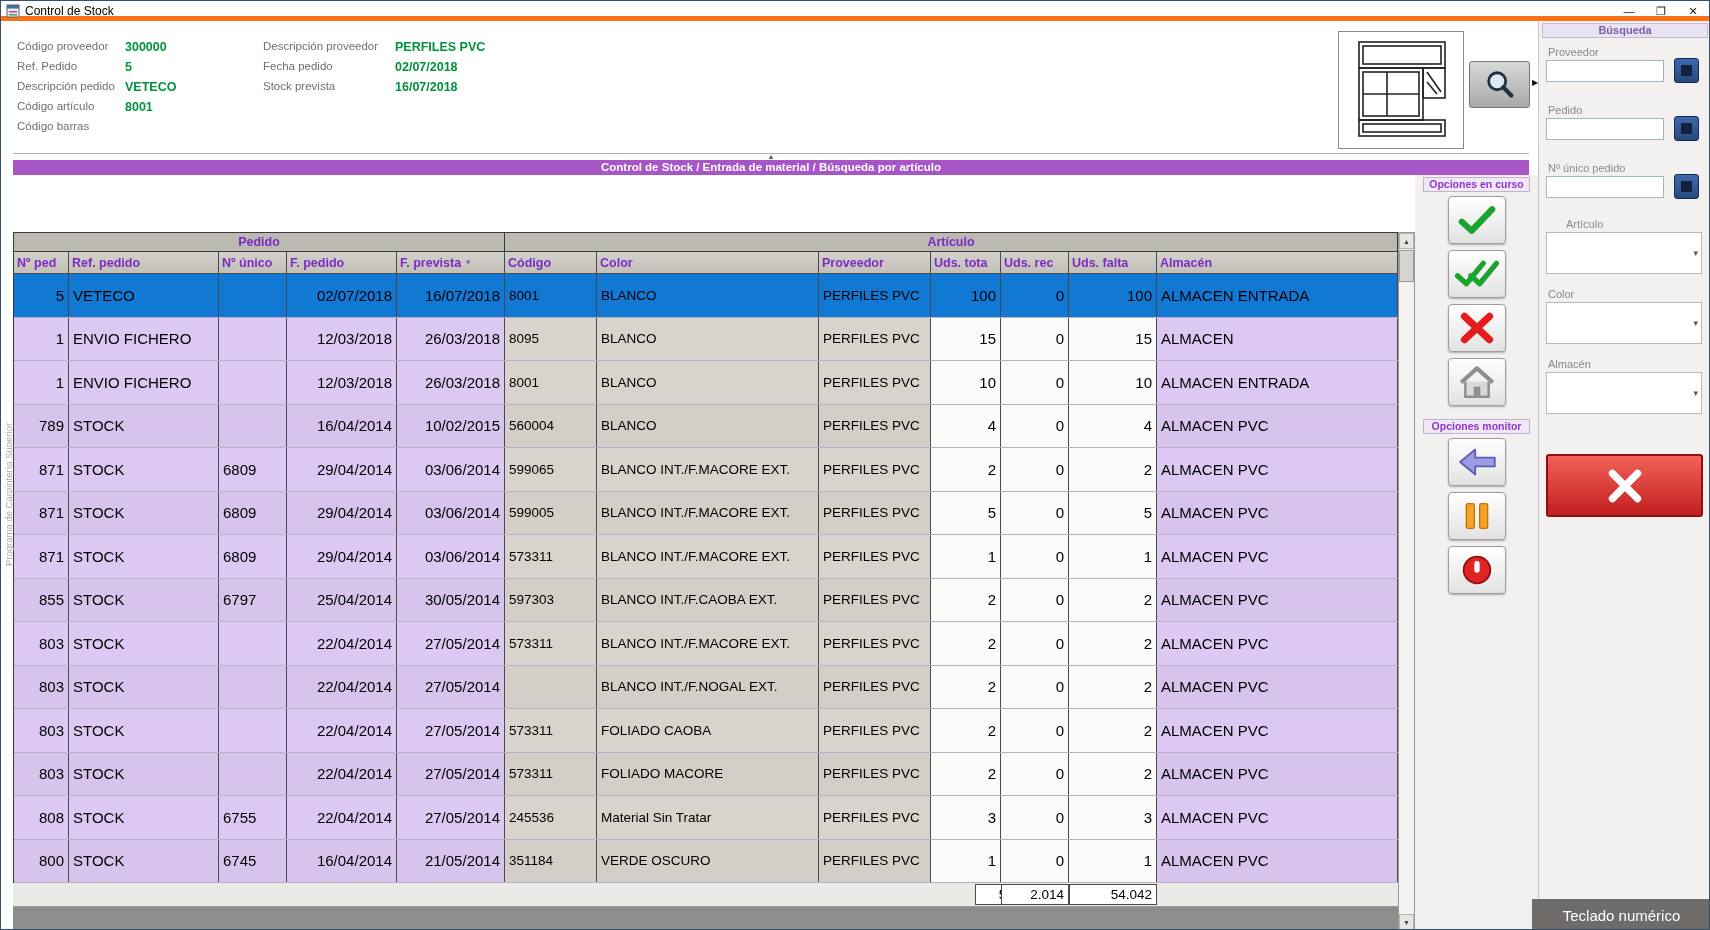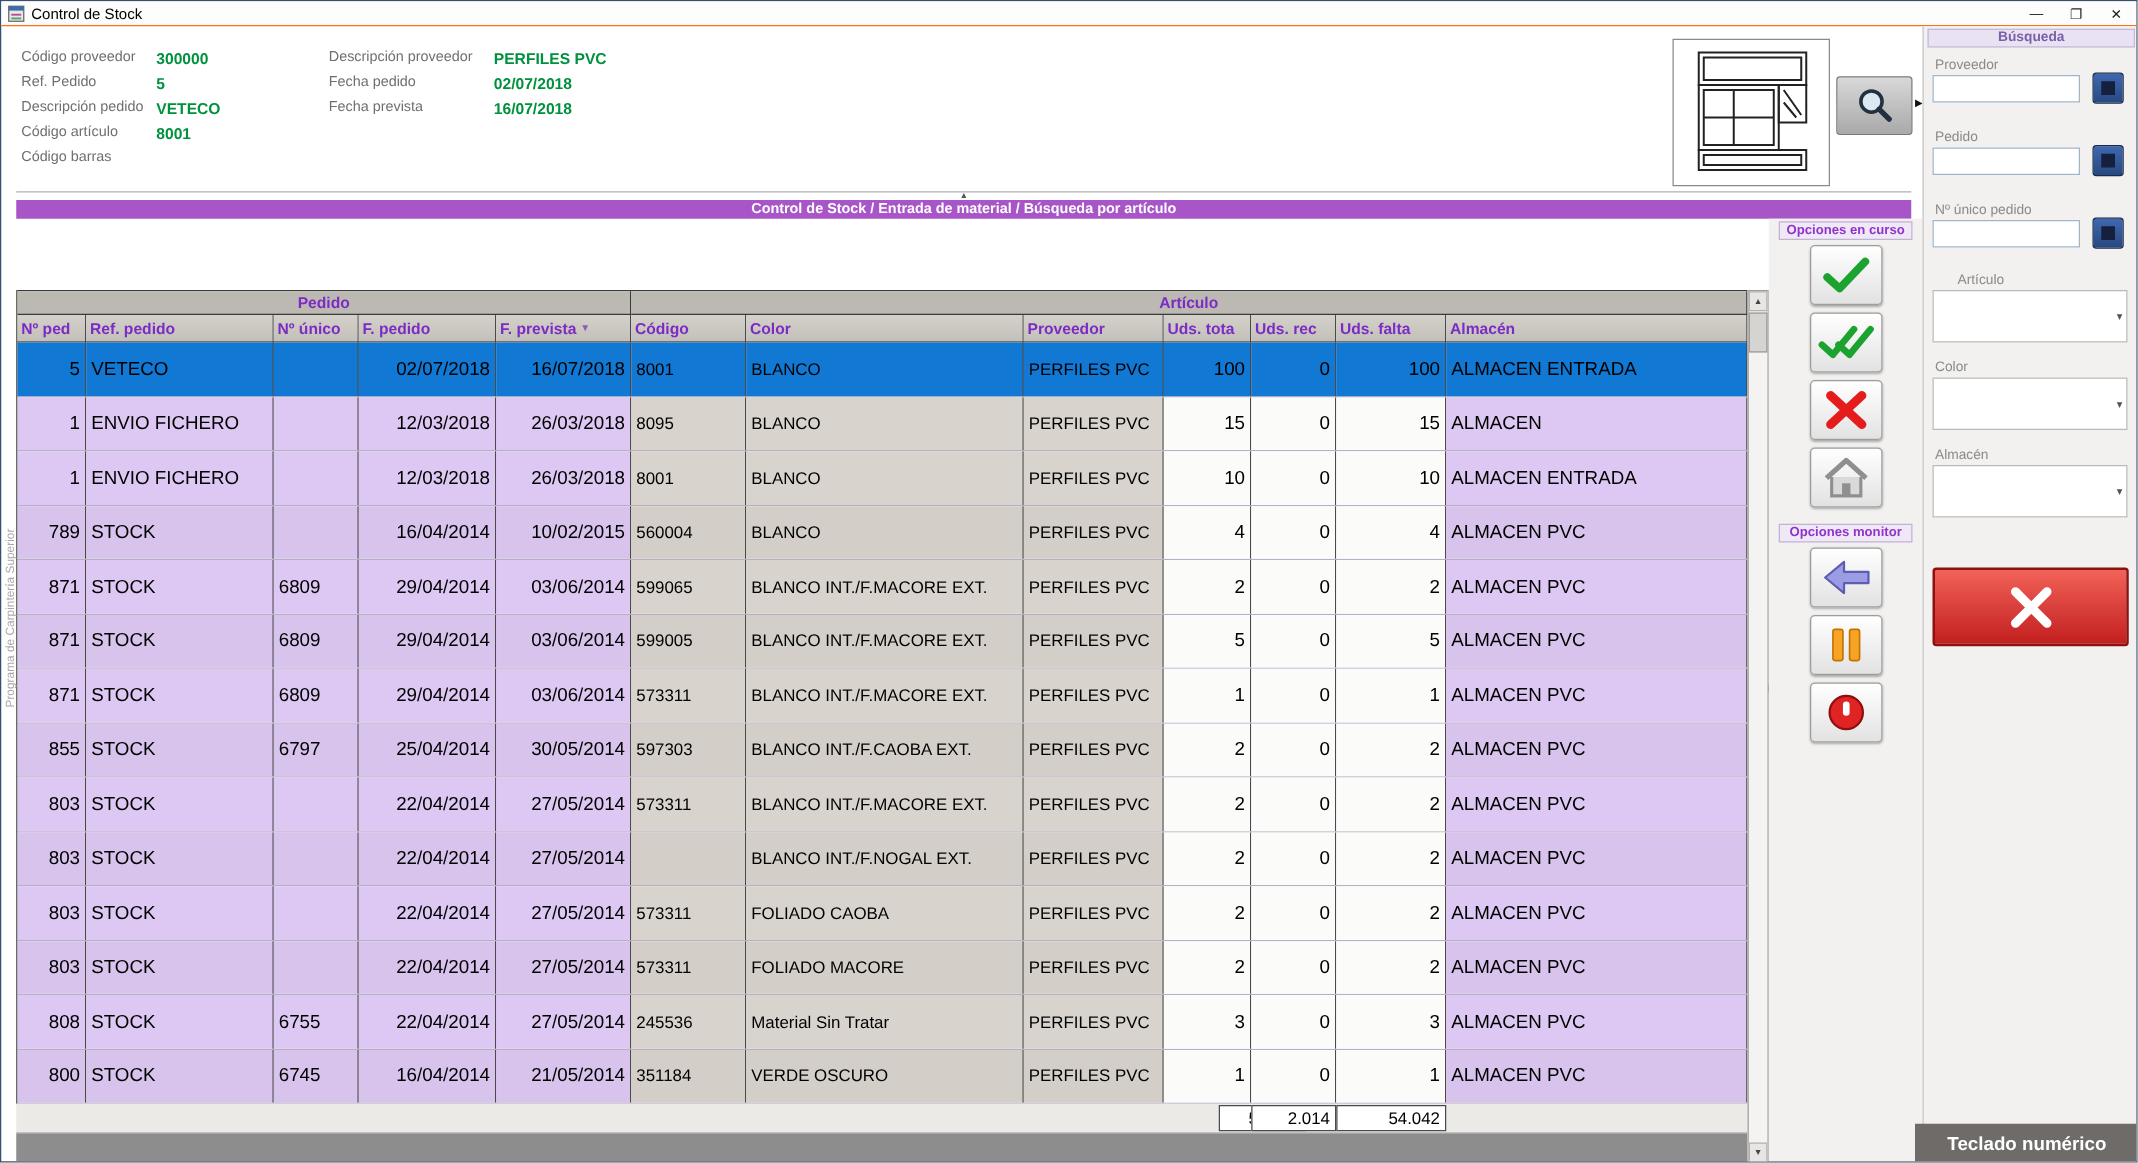--- a/index.html
+++ b/index.html
@@ -1,21 +1,21 @@
 <!DOCTYPE html>
 <html><head>
 <meta charset="utf-8">
 <style>
   * { margin:0; padding:0; box-sizing:border-box; }
   html,body { width:1710px; height:930px; }
   body { font-family:"Liberation Sans", sans-serif; background:#fff; overflow:hidden; }
   #app { position:absolute; left:0; top:0; width:1710px; height:930px; background:#fff; border:1px solid #35506b; overflow:hidden; }
 
   
-  .titlebar { position:absolute; left:0; top:0; width:1710px; height:20px; background:#fdfdfd; border-bottom:1px solid #f97316; }
+  .titlebar { position:absolute; left:0; top:0; width:1710px; height:20px; background:#fdfdfd; border-bottom:5px solid #f97316; }
   .app-icon { position:absolute; left:5px; top:3px; width:14px; height:14px; }
   .win-title { position:absolute; left:24px; top:3px; font-size:12px; color:#000; }
   .win-controls { position:absolute; right:2px; top:0; height:20px; display:flex; }
   .win-btn { width:32px; height:20px; display:flex; align-items:center; justify-content:center; font-size:11px; color:#222; cursor:default; }
 
   
   .green-bar { position:absolute; left:12px; top:22px; width:1516px; height:15px; background:#00a24d; color:#fff; font-weight:bold; font-size:11.5px; text-align:center; line-height:15px; }
   .info-grid { position:absolute; display:grid; column-gap:6px; row-gap:6px; font-size:11.5px; color:#6f6f6f; }
   .ig-left { left:16px; top:39px; grid-template-columns:102px auto; }
   .ig-mid  { left:262px; top:39px; grid-template-columns:126px auto; }
@@ -83,21 +83,21 @@
   .lb1{top:25px;} .lb2{top:83px;} .lb3{top:141px;} .lb4{top:197px;margin-left:18px;} .lb5{top:267px;} .lb6{top:337px;}
   .sb-input { position:absolute; left:7px; width:118px; height:22px; background:#fff; border:1px solid #9fb6cb; font-size:12px; padding:0 3px; font-family:"Liberation Sans",sans-serif; }
   .in1{top:39px;} .in2{top:97px;} .in3{top:155px;}
   .sb-blue { position:absolute; left:135px; width:25px; height:25px; background:linear-gradient(#3e68b0,#27497f); border:1px solid #16294e; border-radius:3px; display:flex; align-items:center; justify-content:center; }
   .bl1{top:37px;} .bl2{top:95px;} .bl3{top:153px;}
   .sb-blue-inner { width:11px; height:11px; background:#14203c; }
   .sb-combo { position:absolute; left:7px; width:156px; height:42px; background:#fff; border:1px solid #b9b9b9; }
   .cb1{top:211px;} .cb2{top:281px;} .cb3{top:351px;}
   .combo-arrow { position:absolute; right:3px; top:15px; font-size:9px; color:#555; }
   .big-x { position:absolute; left:7px; top:433px; width:157px; height:63px; background:linear-gradient(#f26258,#c21f1f); border:2px solid #8e1111; border-radius:3px; display:flex; align-items:center; justify-content:center; }
-  .keypad { position:absolute; left:1531px; top:898px; width:179px; height:32px; background:#6f6b68; color:#fff; font-weight:bold; font-size:15px; display:flex; align-items:center; justify-content:center; }
+  .keypad { position:absolute; left:1531px; top:898px; width:179px; height:32px; background:#6f6b68; color:#fff; font-weight:normal; font-size:15px; display:flex; align-items:center; justify-content:center; }
 
   .watermark { position:absolute; left:2px; top:565px; transform:rotate(-90deg); transform-origin:0 0; font-size:9.5px; color:#a8a8a8; white-space:nowrap; }
 </style>
 </head>
 <body>
 
 <div id="app">
 
   <div class="titlebar">
     <span class="app-icon">
@@ -128,21 +128,21 @@
       <span class="info-value">8001</span>
     <span>Código barras</span>
       <span class="info-value"></span>
   </div>
 
   <div class="info-grid ig-mid">
     <span>Descripción proveedor</span>
       <span class="info-value">PERFILES PVC</span>
     <span>Fecha pedido</span>
       <span class="info-value">02/07/2018</span>
-    <span>Fecha prevista</span>
+    <span>Stock prevista</span>
       <span class="info-value">16/07/2018</span>
   </div>
 
   <div class="profile-box">
     <svg viewBox="0 0 124 116" width="124" height="116">
       <g fill="none" stroke="#222" stroke-width="1.6">
         <rect x="20" y="10" width="86" height="26"></rect>
         <rect x="24" y="14" width="78" height="18"></rect>
         <rect x="20" y="36" width="64" height="52"></rect>
         <rect x="24" y="40" width="56" height="44"></rect>

